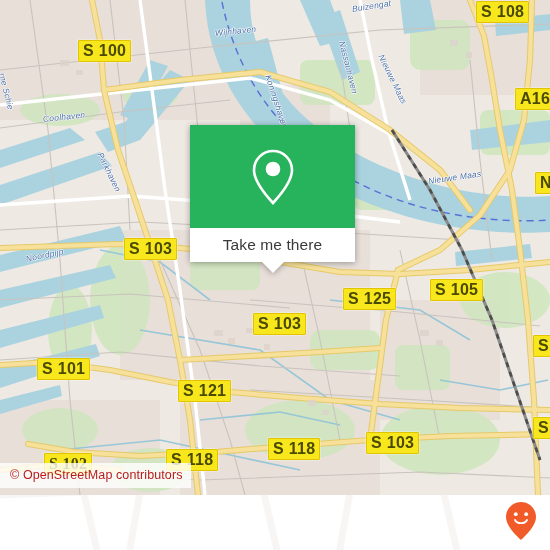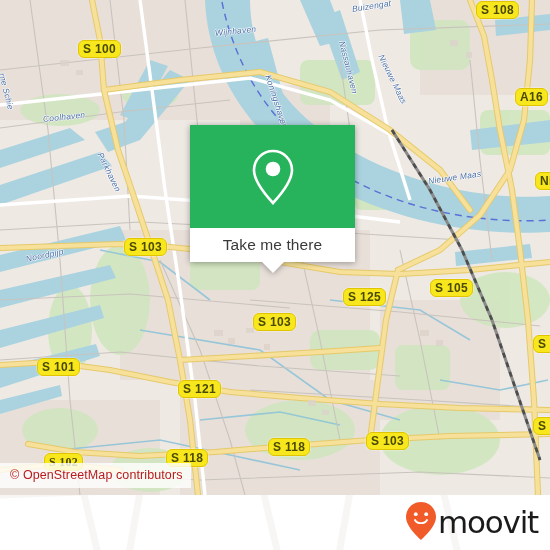--- a/index.html
+++ b/index.html
@@ -28,22 +28,22 @@
     background:rgba(255,255,255,0.80);
     font-size:12.5px; color:#b91c1c;
     letter-spacing:.1px; white-space:nowrap;
     z-index:40;
   }
 
   
   .shield {
     position:absolute; z-index:25;
     background:#f8e71c; border:1.6px solid #e0c400;
-    color:#4a4a00; font-size:12px; font-weight:bold;
-    padding:1.5px 4px 2px 4px; border-radius:6px;
+    color:#4a4a00; font-size:16px; font-weight:bold;
+    padding:1.5px 4px 2px 4px; border-radius:1px;
     letter-spacing:.3px; line-height:1.05;
     font-family:"Liberation Sans", sans-serif;
     white-space:nowrap;
     box-shadow:0 0 0 .5px rgba(255,255,255,.5);
   }
 
   
   .maplabel {
     position:absolute; z-index:24;
     font-size:8.5px; color:#5a6a8a;
@@ -346,17 +346,16 @@
     <div id="brand">
       <span id="brand-pin">
         <svg width="32" height="40" viewBox="0 0 32 40">
           <path d="M16 1 C7.7 1 1 7.7 1 16 C1 25.5 12.5 35.5 16 39
                    C19.5 35.5 31 25.5 31 16 C31 7.7 24.3 1 16 1 Z" fill="#f15a29"></path>
           <circle cx="10.8" cy="13.2" r="1.9" fill="#ffffff"></circle>
           <circle cx="21.2" cy="13.2" r="1.9" fill="#ffffff"></circle>
           <path d="M10 19 C12 23.2 20 23.2 22 19" stroke="#ffffff" stroke-width="1.9" fill="none" stroke-linecap="round"></path>
         </svg>
       </span>
-      <span id="brand-word">moovit</span>
     </div>
   </div>
 
 </div>
 
 </body></html>

